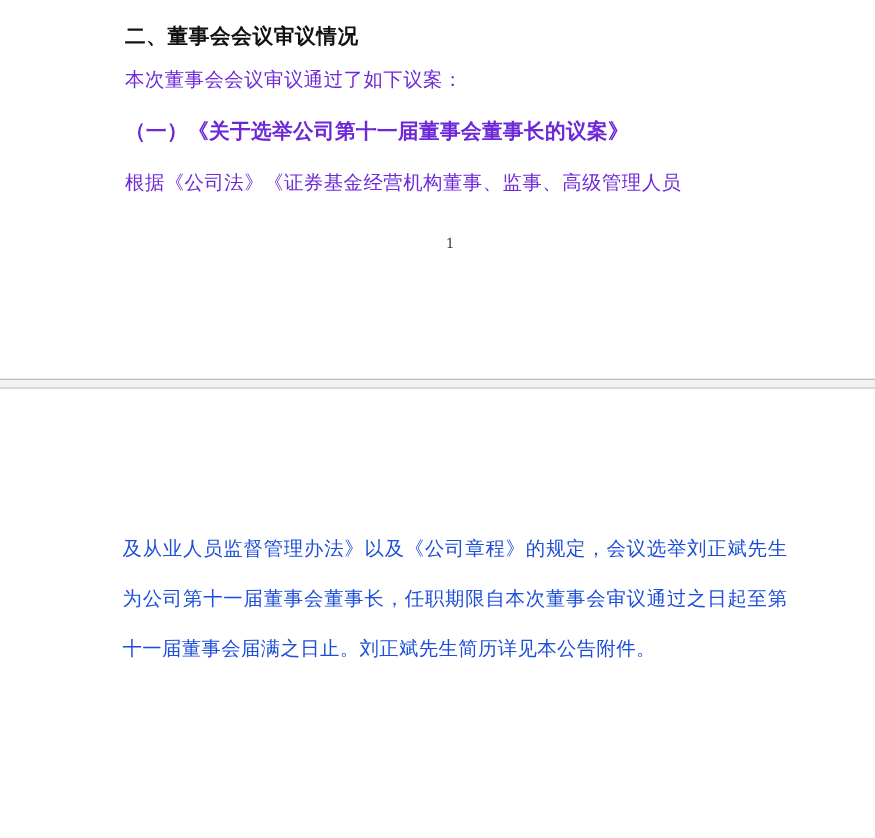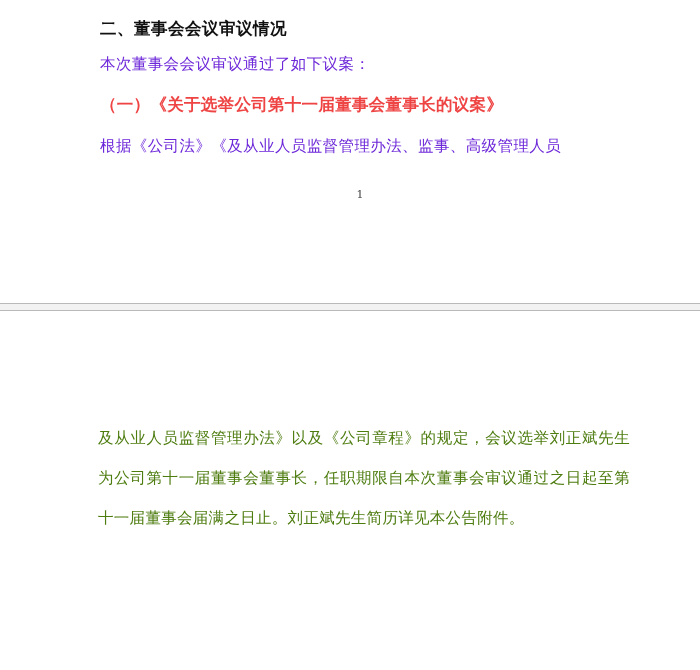--- a/index.html
+++ b/index.html
@@ -52,21 +52,21 @@
     margin: 0;
     color: #6d28d9;
     letter-spacing: 0.4px;
   }
 
   .subheading {
     font-size: 16.5px;
     font-weight: bold;
     line-height: 42px;
     margin: 0;
-    color: #ef4444;
+    color: #6d28d9;
     letter-spacing: 0.3px;
   }
 
   .page-number {
     text-align: center;
     font-size: 11px;
     color: #444;
     margin-top: 22px;
     font-family: "DejaVu Serif", "Liberation Serif", serif;
   }
@@ -114,44 +114,43 @@
   }
 
   .spacer-top {
     height: 108px;
   }
 
   .para-wide {
     font-size: 15.5px;
     line-height: 40px;
     margin: 0;
-    color: #4d7c0f;
+    color: #1d4ed8;
     letter-spacing: 0.3px;
     text-align: justify;
-    font-family: Liberation Mono, monospace;
   }
 
   .para-ind {
     text-indent: 31px;
   }
 </style>
 </head>
 <body>
 
 <div class="page">
 
   <div class="page-top">
     <div class="doc-body">
       <h2 class="heading">二、董事会会议审议情况</h2>
 
       <p class="para">本次董事会会议审议通过了如下议案：</p>
 
       <h3 class="subheading">（一）《关于选举公司第十一届董事会董事长的议案》</h3>
 
-      <p class="para">根据《公司法》《及从业人员监督管理办法、监事、高级管理人员</p>
+      <p class="para">根据《公司法》《证券基金经营机构董事、监事、高级管理人员</p>
 
       <div class="page-number">1</div>
     </div>
   </div>
 
   <div class="page-gap"></div>
   <div class="gap-fill"></div>
   <div class="rule top"></div>
   <div class="rule bottom"></div>
 

